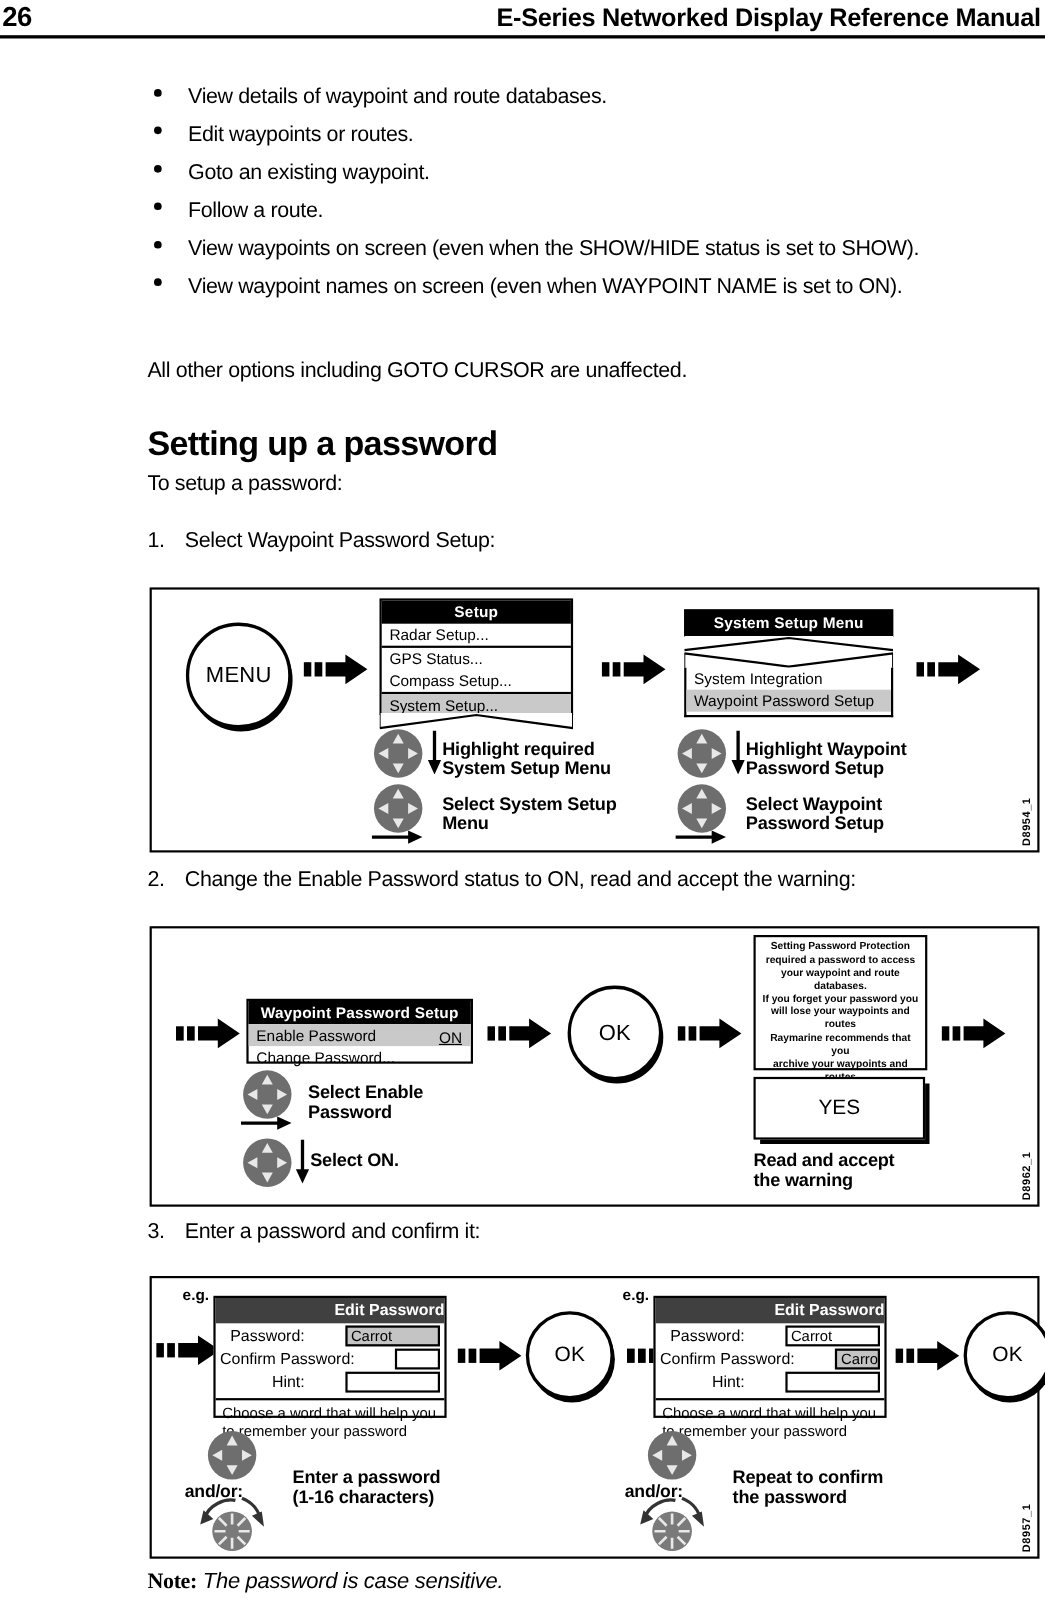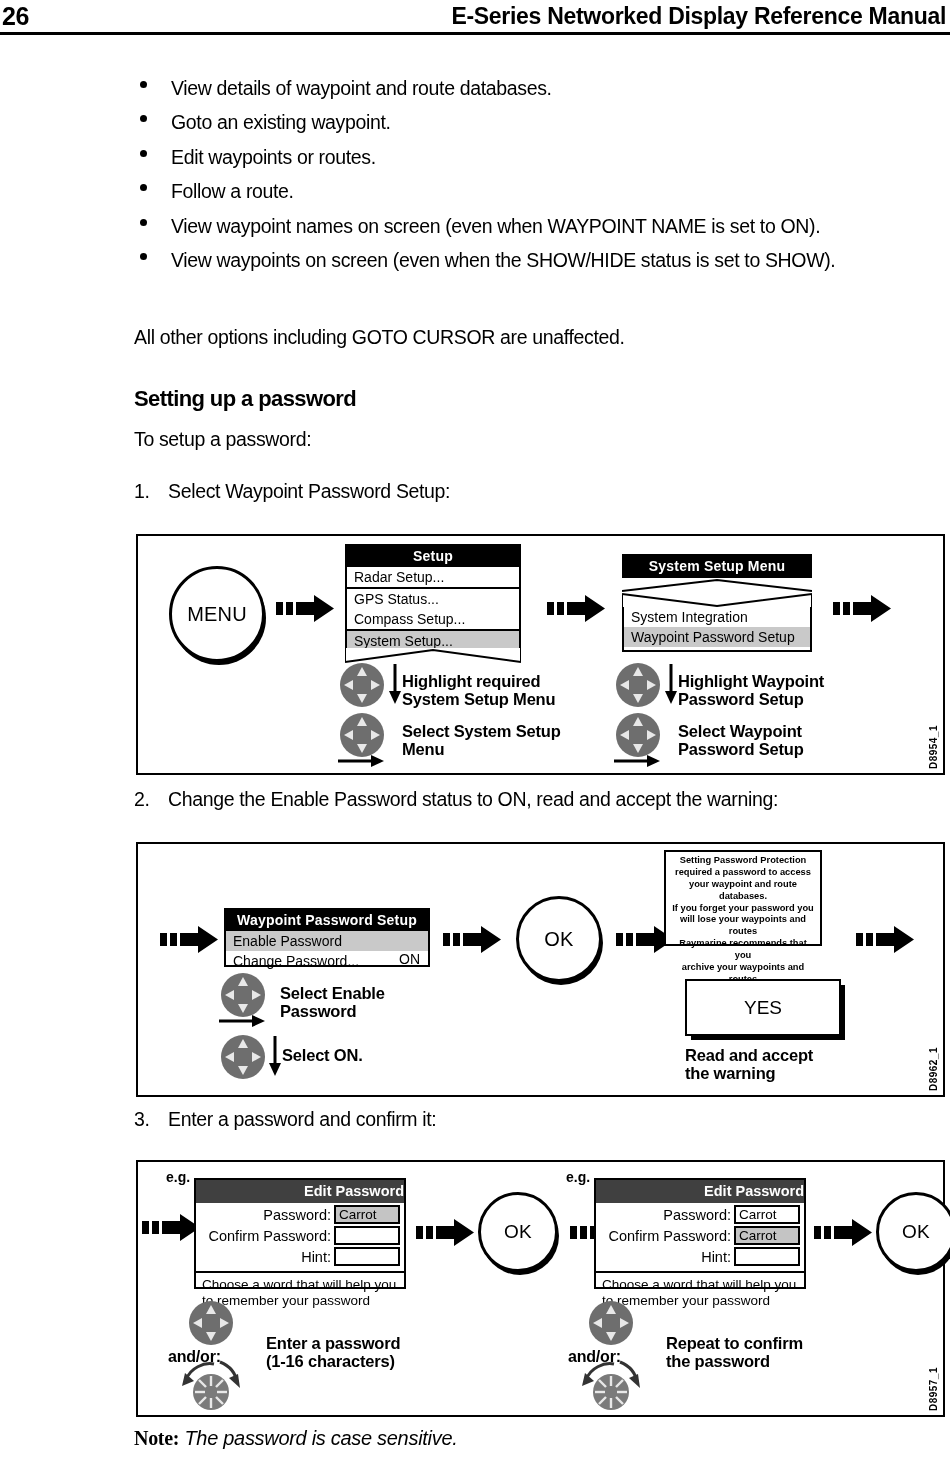--- a/index.html
+++ b/index.html
@@ -18,21 +18,21 @@
   .hdr-page{position:absolute;left:2px;top:2px;font-size:25px;font-weight:600;letter-spacing:-.4px;}
   .hdr-title{position:absolute;right:4px;top:3px;font-size:23px;font-weight:600;letter-spacing:-.3px;}
   .hdr-rule{position:absolute;left:0;top:32px;width:950px;height:3px;background:#000;}
 
   
   .bullets{position:absolute;left:134px;top:78px;width:800px;}
   .bullet{position:relative;padding-left:37px;margin-bottom:14px;font-size:19.5px;letter-spacing:-.35px;line-height:1.05;font-weight:500;}
   .bullet .dot{position:absolute;left:6px;top:3px;width:7px;height:7px;border-radius:50%;background:#000;}
   .allother{position:absolute;left:134px;top:326px;font-size:19.5px;letter-spacing:-.35px;font-weight:500;text-align:center;}
 
-  h2.sec{position:absolute;left:134px;top:386px;margin:0;font-size:22px;font-weight:bold;letter-spacing:-.6px;}
+  h2.sec{position:absolute;left:134px;top:386px;margin:0;font-size:31px;font-weight:bold;letter-spacing:-.6px;}
   .tosetup{position:absolute;left:134px;top:428px;font-size:19.5px;letter-spacing:-.35px;font-weight:500;}
   .step{position:absolute;font-size:19.5px;letter-spacing:-.35px;font-weight:500;}
   .step .num{position:absolute;left:0;top:0;}
   .step .txt{display:block;margin-left:34px;}
   #step1{left:134px;top:480px;width:760px;}
   #step2{left:134px;top:788px;width:790px;}
   #step3{left:134px;top:1108px;width:760px;}
 
   .note{position:absolute;left:134px;top:1390px;font-size:20px;letter-spacing:-.3px;margin-top:37px;}
   .note b{font-family:"Liberation Serif",serif;font-weight:bold;}
@@ -47,21 +47,21 @@
   .figref{position:absolute;font-size:10px;letter-spacing:.5px;
           writing-mode:vertical-rl;transform:rotate(180deg);color:#000;font-weight:600;}
 
   
   .lcd{position:absolute;border:2px solid #000;background:#fff;box-sizing:border-box;}
   .lcd-title{background:#000;color:#fff;text-align:center;font-weight:bold;
              font-size:14px;letter-spacing:.2px;padding:2px 0 3px;}
   .lcd-row{font-size:14px;padding:2px 6px 2px 7px;white-space:nowrap;position:relative;}
   .lcd-row.sel{background:#c9c9c9;}
   .lcd-sep{border-top:2px solid #000;}
-  .lcd-row .val{position:absolute;right:8px;top:20px;text-decoration:underline;}
+  .lcd-row .val{position:absolute;right:8px;top:4px;text-decoration:underline;}
 
   
   .zig{position:absolute;left:0;width:100%;height:14px;overflow:hidden;}
   .zig svg{display:block;}
 
   
   .btn-circle{position:absolute;border:3px solid #000;border-radius:50%;
               background:#fff;box-sizing:border-box;
               display:flex;align-items:center;justify-content:center;
               font-size:20px;letter-spacing:.2px;
@@ -89,22 +89,22 @@
   .yesbox{position:absolute;border:2px solid #000;background:#fff;box-sizing:border-box;
           display:flex;align-items:center;justify-content:center;font-size:19px;
           box-shadow:5px 5px 0 -1px #000;}
 
   
   .dlg{position:absolute;border:2px solid #000;background:#fff;box-sizing:border-box;}
   .dlg-title{background:#404040;color:#fff;text-align:right;font-weight:bold;font-size:14.5px;padding:3px 0 4px;}
   .dlg-field{display:flex;align-items:center;justify-content:flex-end;
              font-size:14.5px;margin:2px 4px 0 4px;}
   .dlg-field .lbl{white-space:nowrap;margin-right:3px;}
-  .dlg-input{border:2px solid #000;box-sizing:border-box;width:66px;height:19px;
-             font-size:13.5px;line-height:15px;padding:0 3px;background:#fff;overflow:hidden;}
+  .dlg-input{border:2px solid #000;box-sizing:border-box;width:86px;height:19px;
+             font-size:13.5px;line-height:15px;padding:0 3px;background:#fff;overflow:hidden;margin-left:34px;}
   .dlg-input.sel{background:#c4c4c4;}
   .dlg-hintline{border-top:2px solid #000;margin:5px 0 0;}
   .dlg-help{font-size:13.5px;line-height:1.18;padding:4px 6px 5px;}
 </style>
 </head>
 <body>
 
 <div class="page">
 
   <div class="hdr">
@@ -113,37 +113,37 @@
     <div class="hdr-rule"></div>
   </div>
 
   <div class="bullets">
     <div class="bullet">
       <span class="dot"></span>
       <span>View details of waypoint and route databases.</span>
     </div>
     <div class="bullet">
       <span class="dot"></span>
-      <span>Goto an existing waypoint.</span>
+      <span>Edit waypoints or routes.</span>
     </div>
     <div class="bullet">
       <span class="dot"></span>
-      <span>Edit waypoints or routes.</span>
+      <span>Goto an existing waypoint.</span>
     </div>
     <div class="bullet">
       <span class="dot"></span>
       <span>Follow a route.</span>
     </div>
     <div class="bullet">
       <span class="dot"></span>
-      <span>View waypoint names on screen (even when WAYPOINT NAME is set to ON).</span>
+      <span>View waypoints on screen (even when the SHOW/HIDE status is set to SHOW).</span>
     </div>
     <div class="bullet">
       <span class="dot"></span>
-      <span>View waypoints on screen (even when the SHOW/HIDE status is set to SHOW).</span>
+      <span>View waypoint names on screen (even when WAYPOINT NAME is set to ON).</span>
     </div>
   </div>
   <div class="allother">All other options including GOTO CURSOR are unaffected.</div>
 
   <h2 class="sec">Setting up a password</h2>
   <div class="tosetup">To setup a password:</div>
 
   <div class="step" id="step1">
     <span class="num">1.</span>
     <span class="txt">Select Waypoint Password Setup:</span>
@@ -373,21 +373,21 @@
     </div>
 
     <div class="arrow" style="left:478px;top:80px;">
       <svg width="60" height="30" viewBox="0 0 60 30">
         <rect x="0" y="9" width="7" height="13" fill="#000"></rect>
         <rect x="10" y="9" width="7" height="13" fill="#000"></rect>
         <path d="M20 9 H38 V2 L58 15.5 L38 29 V22 H20 Z" fill="#000"></path>
       </svg>
     </div>
 
-    <div class="warnbox" style="left:526px;top:6px;width:158px;height:96px;">
+    <div class="warnbox" style="left:547px;top:6px;width:158px;height:123px;">
       <div>Setting Password Protection</div>
       <div>required a password to access</div>
       <div>your waypoint and route</div>
       <div>databases.</div>
       <div>If you forget your password you</div>
       <div>will lose your waypoints and</div>
       <div>routes</div>
       <div>Raymarine recommends that you</div>
       <div>archive your waypoints and</div>
       <div>routes</div>

